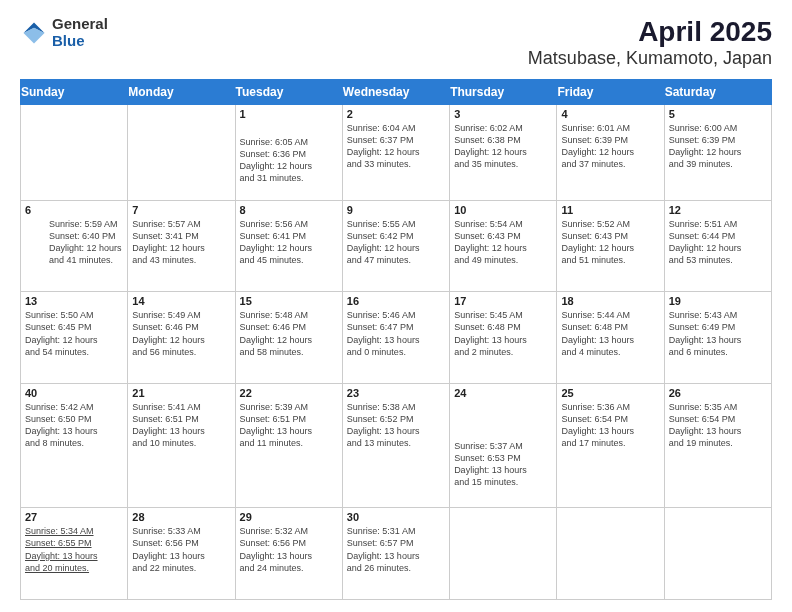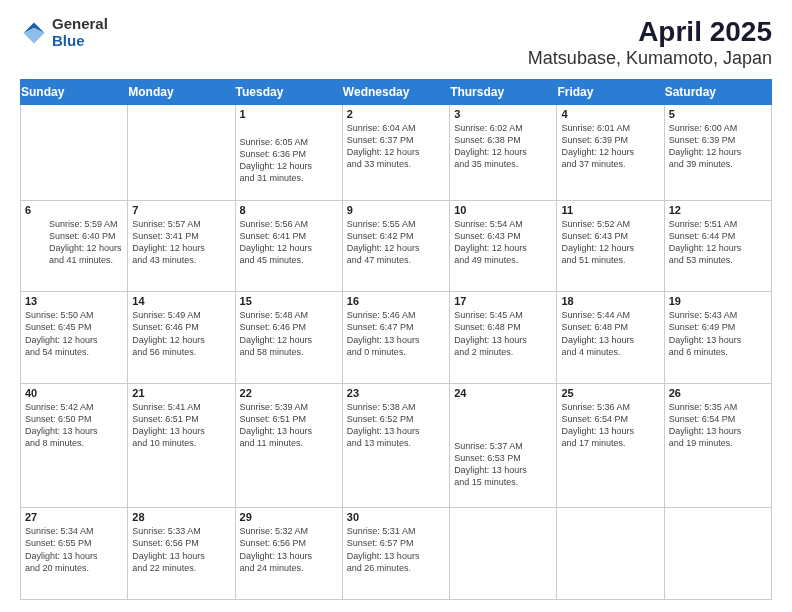--- a/index.html
+++ b/index.html
@@ -321,21 +321,21 @@
             <span class="day-number">26</span>
             <div class="day-info" style="white-space: pre-line;">Sunrise: 5:35 AM
 Sunset: 6:54 PM
 Daylight: 13 hours
 and 19 minutes.</div>
           </td>
         </tr>
         <tr class="week-row">
           <td>
             <span class="day-number">27</span>
-            <div class="day-info" style="white-space: pre-line;">Sunrise: 5:34 AM
+            <div class="day-info" style="white-space: pre-line; text-decoration: underline;">Sunrise: 5:34 AM
 Sunset: 6:55 PM
 Daylight: 13 hours
 and 20 minutes.</div>
           </td>
           <td>
             <span class="day-number">28</span>
             <div class="day-info" style="white-space: pre-line;">Sunrise: 5:33 AM
 Sunset: 6:56 PM
 Daylight: 13 hours
 and 22 minutes.</div>

